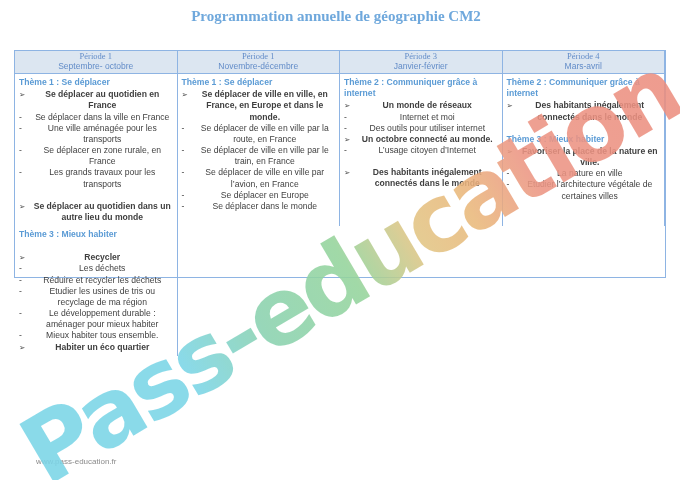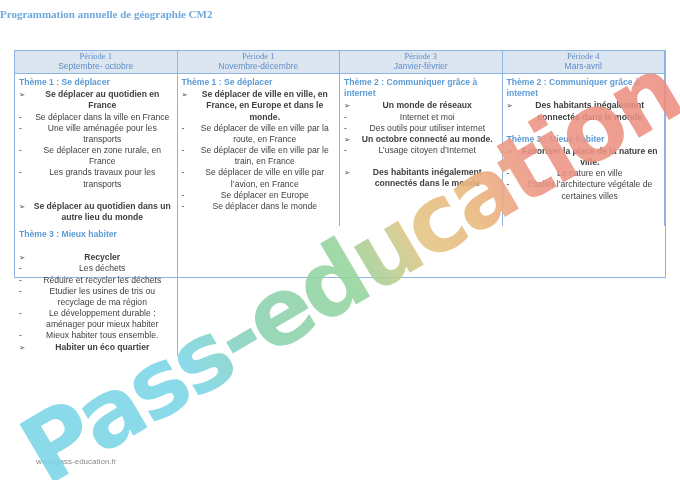--- a/index.html
+++ b/index.html
@@ -6,24 +6,24 @@
   html,body { width:680px; height:480px; }
   body {
     position:relative;
     background:#ffffff;
     font-family:"Liberation Sans", sans-serif;
     overflow:hidden;
   }
   .page-title {
     position:absolute;
     top:8px; left:0; width:672px;
-    text-align:left;
+    text-align:center;
     font-family:"Liberation Serif", serif;
     font-weight:bold;
-    font-size:11px;
+    font-size:15px;
     color:#6fa8dc;
   }
   .schedule-table {
     position:absolute;
     left:14px; top:44px;
     width:652px; height:228px;
     border:1.5px solid #8eb4e3;
     display:grid;
     grid-template-columns:repeat(4, 1fr);
     grid-template-rows:23px 1fr;

